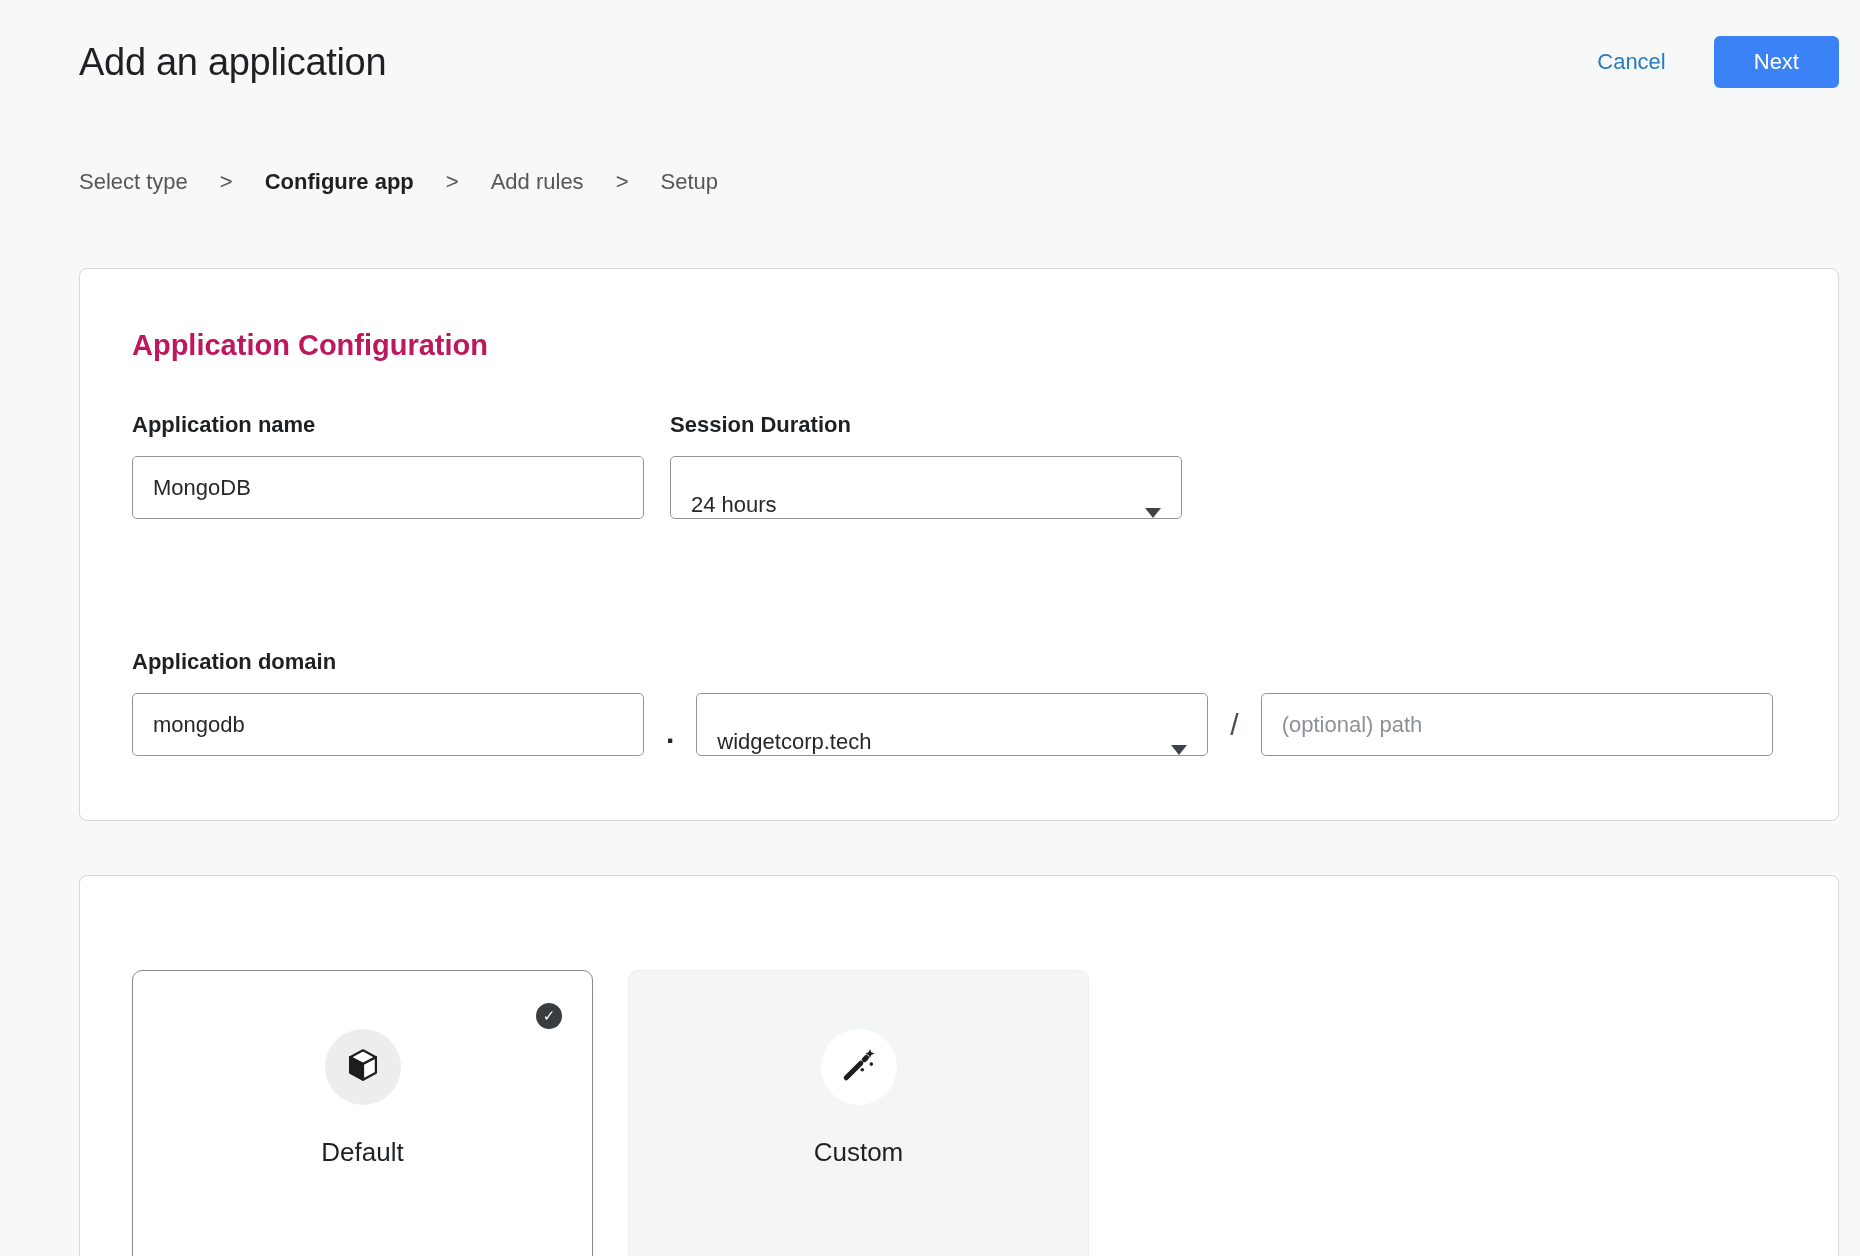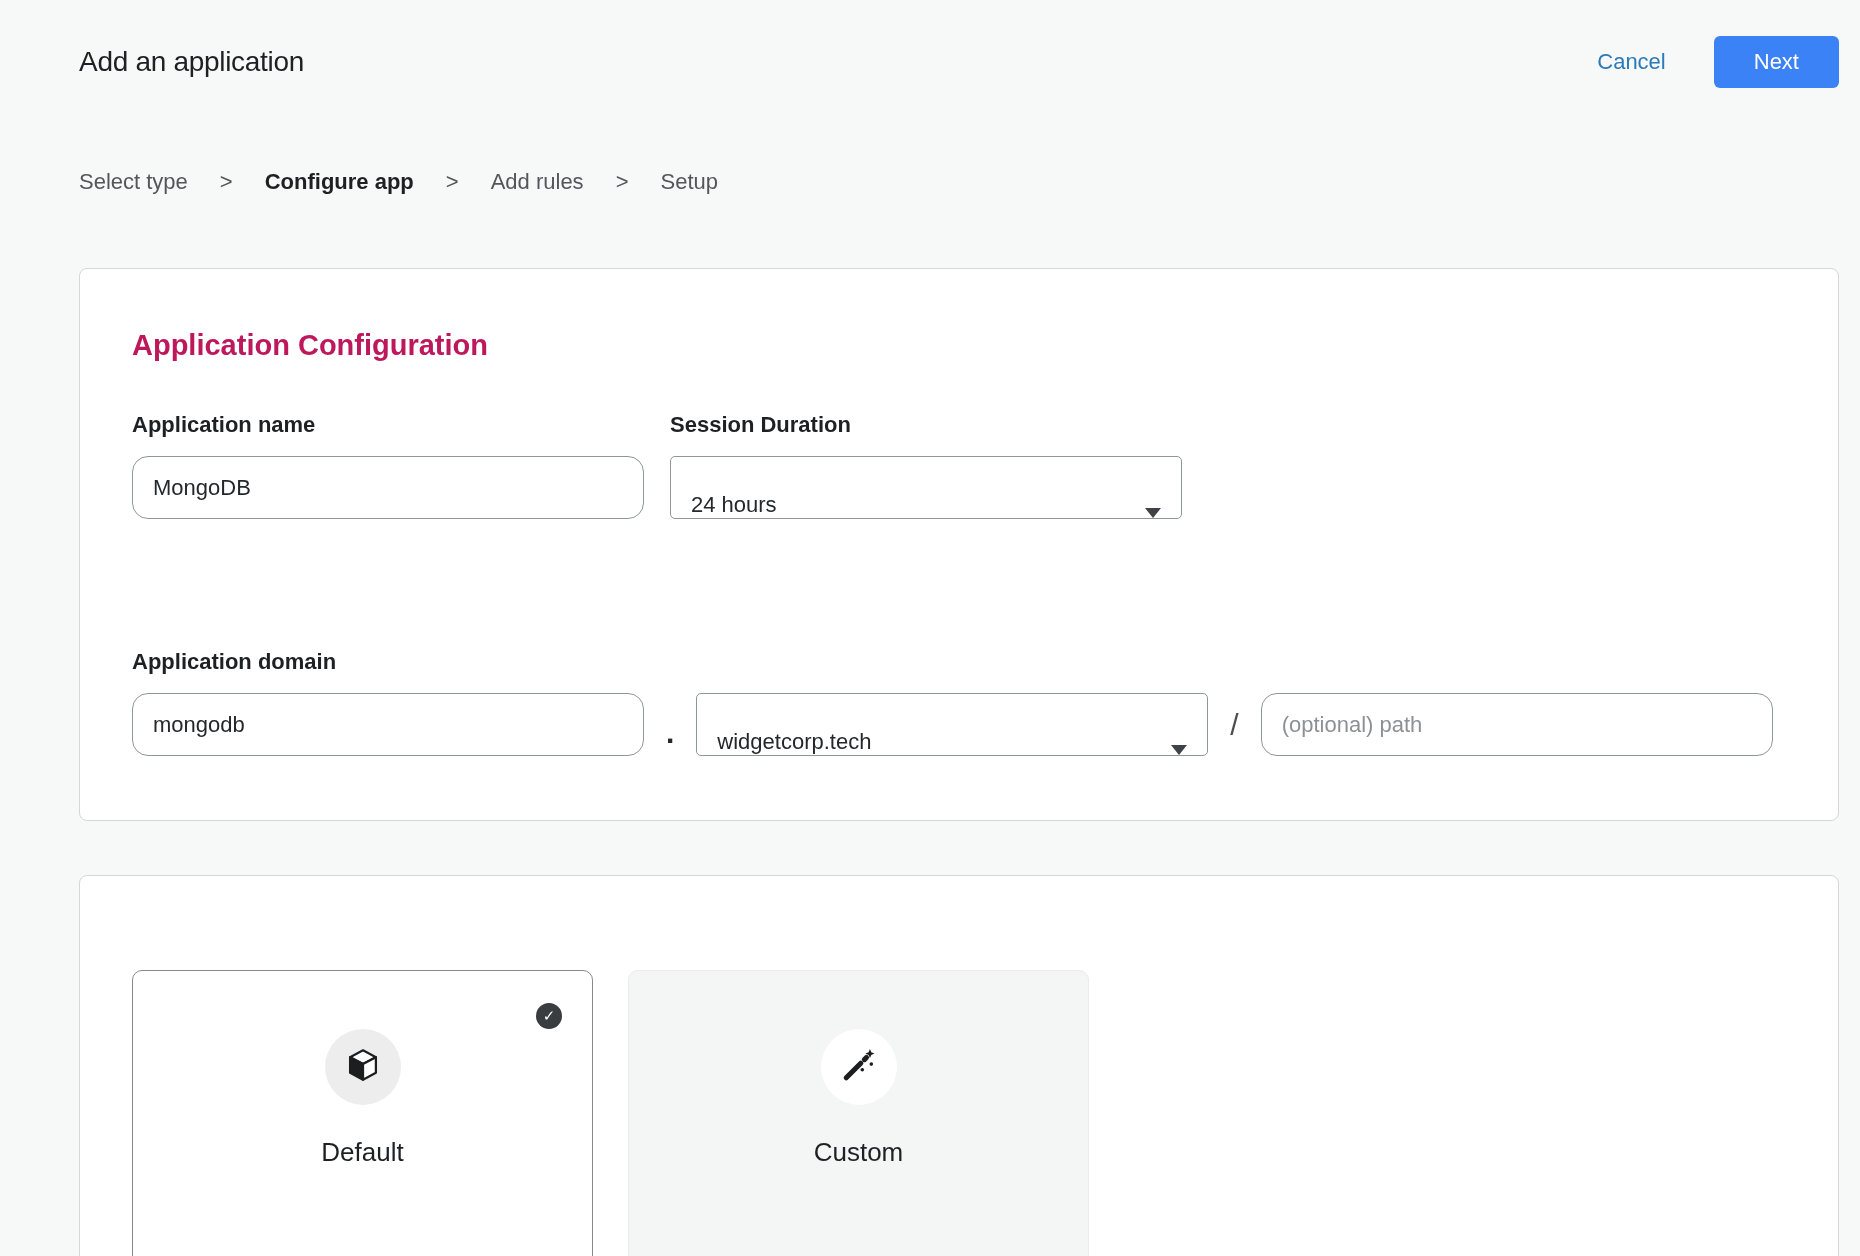--- a/index.html
+++ b/index.html
@@ -11,21 +11,21 @@
     overflow: hidden;
   }
   .page { padding: 26px 21px 0 79px; width: 1860px; }
 
   
   .header-row {
     display: flex; justify-content: space-between; align-items: center;
     height: 72px;
   }
   .page-title {
-    font-size: 28px; font-weight: 400; color: #1e2124; letter-spacing: -0.3px;
+    font-size: 38px; font-weight: 400; color: #1e2124; letter-spacing: -0.3px;
   }
   .header-actions { display: flex; align-items: center; gap: 48px; }
   .cancel-link {
     color: #2b7ab9; font-size: 22px; cursor: pointer; background: none; border: none;
     font-family: inherit;
   }
   .next-button {
     background: #3b82f6; color: #ffffff; font-size: 22px; border: none;
     border-radius: 6px; padding: 13px 40px; cursor: pointer; font-family: inherit;
   }
@@ -45,21 +45,21 @@
     background: #ffffff; border: 1px solid #d5d7d9; border-radius: 8px;
     margin-top: 72px; padding: 60px 52px 64px 52px; width: 1760px;
   }
   .card.logo-card { margin-top: 54px; padding-bottom: 60px; }
   .card-title { font-size: 29px; font-weight: 700; color: #be185d; }
 
   
   .fields-row { display: flex; gap: 26px; margin-top: 50px; }
   .field-label { font-size: 22px; font-weight: 700; color: #1e2124; margin-bottom: 18px; line-height: 26px; }
   .text-input {
-    height: 63px; width: 512px; border: 1px solid #90959a; border-radius: 16px;
+    height: 63px; width: 512px; border: 1px solid #90959a; border-radius: 5px;
     background: #fff; font-size: 22px; color: #25282b; padding: 0 20px;
     font-family: inherit; outline: none;
   }
   .text-input::placeholder { color: #8c9196; }
   .select-box {
     height: 63px; width: 512px; border: 1px solid #90959a; border-radius: 5px;
     background: #fff; display: flex; align-items: flex-end; justify-content: space-between;
     padding: 0 20px; cursor: pointer;
   }
   .select-value { font-size: 22px; color: #25282b; }

